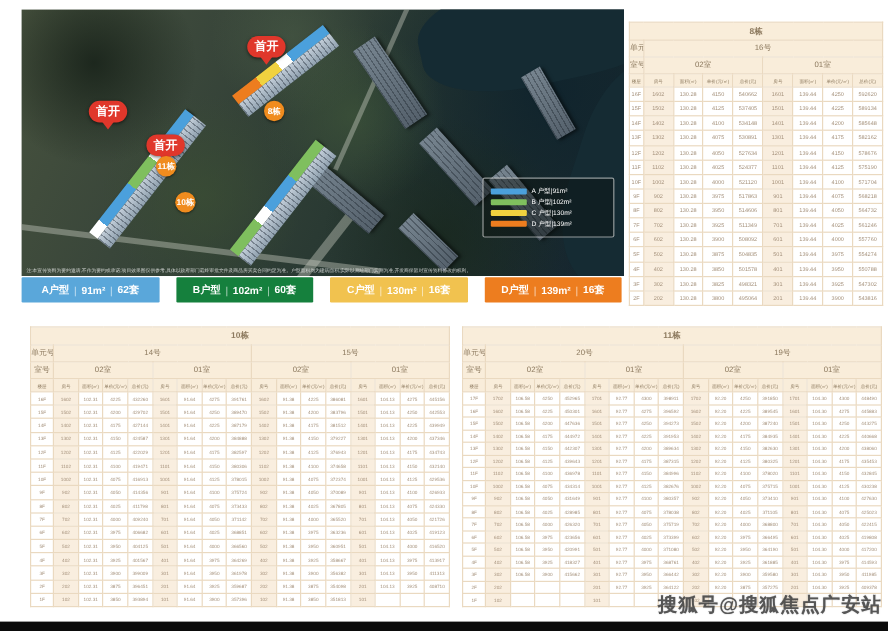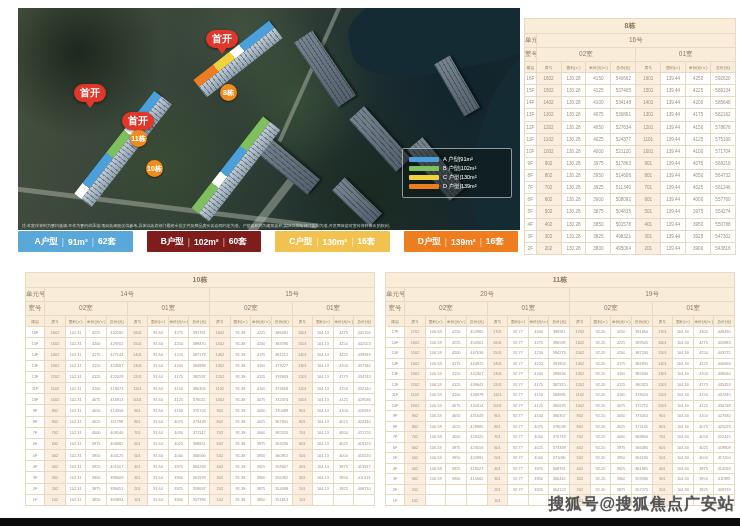--- a/index.html
+++ b/index.html
@@ -134,21 +134,21 @@
   </div>
 
   <div id="typebars">
       <div class="tbar" style="background: rgb(90, 167, 218);">
         <span>A户型</span>
         <span class="sep">|</span>
         <span>91m²</span>
         <span class="sep">|</span>
         <span>62套</span>
       </div>
-      <div class="tbar" style="background: #7f1d1d; justify-content: center;">
+      <div class="tbar" style="background: #15803d; justify-content: center;">
         <span>B户型</span>
         <span class="sep">|</span>
         <span>102m²</span>
         <span class="sep">|</span>
         <span>60套</span>
       </div>
       <div class="tbar" style="background: rgb(241, 194, 79); align-items: center;">
         <span>C户型</span>
         <span class="sep">|</span>
         <span>130m²</span>

